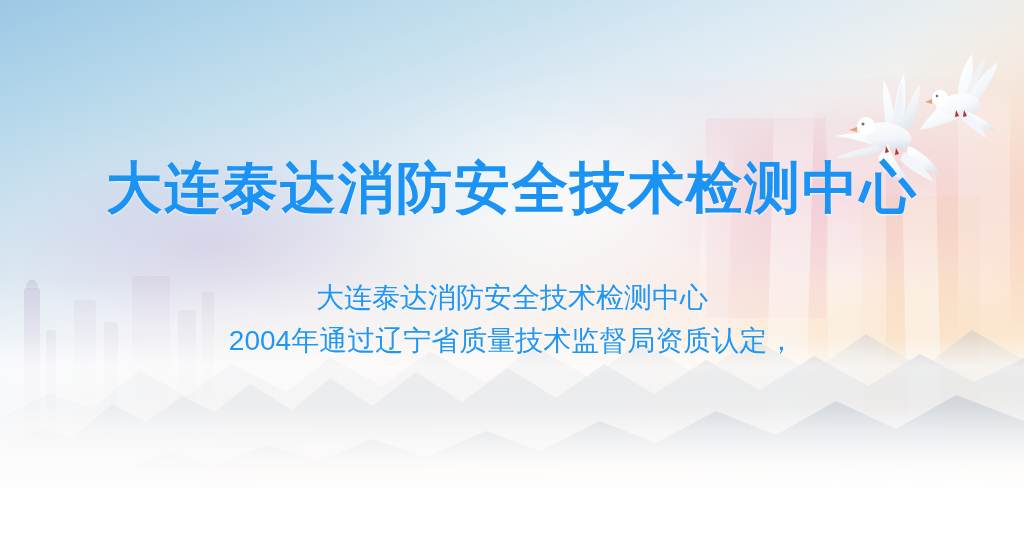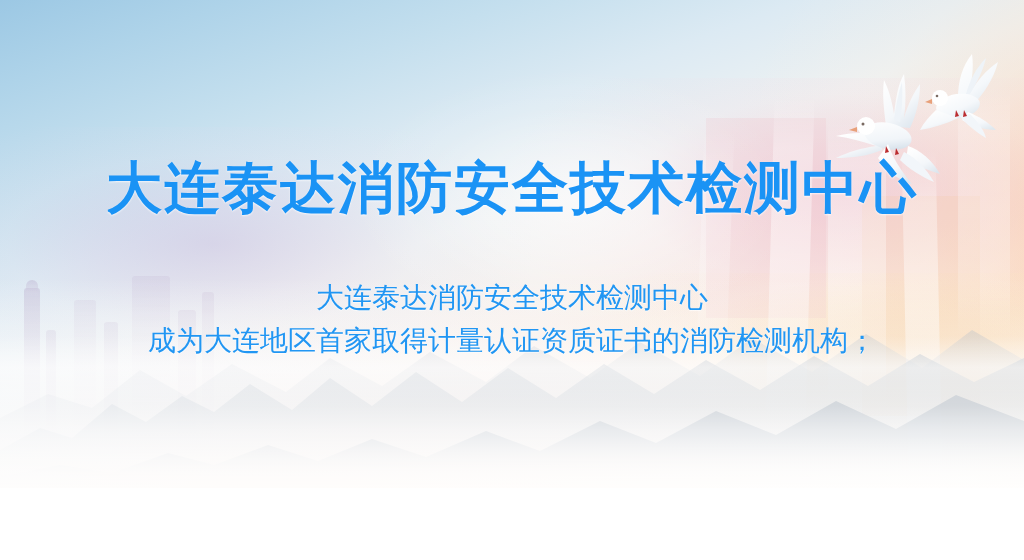--- a/index.html
+++ b/index.html
@@ -361,16 +361,16 @@
     <path fill="#f2f6fa" d="M58,62 C66,70 72,78 74,86 C64,80 54,72 48,64 Z"></path>
 
     <path fill="#bb2d30" d="M44,58 l3,6 l-4,1 z"></path>
     <path fill="#bb2d30" d="M52,58 l3,6 l-4,1 z"></path>
   </svg>
 
   <div class="headline">大连泰达消防安全技术检测中心</div>
 
   <div class="body-block">
     <div class="body-line">大连泰达消防安全技术检测中心</div>
-    <div class="body-line">成为大连地区首家取得计量认证资质证书的消防检测机构；</div>
+    <div class="body-line">2004年通过辽宁省质量技术监督局资质认定，</div>
   </div>
 
 </div>
 
 </body></html>

